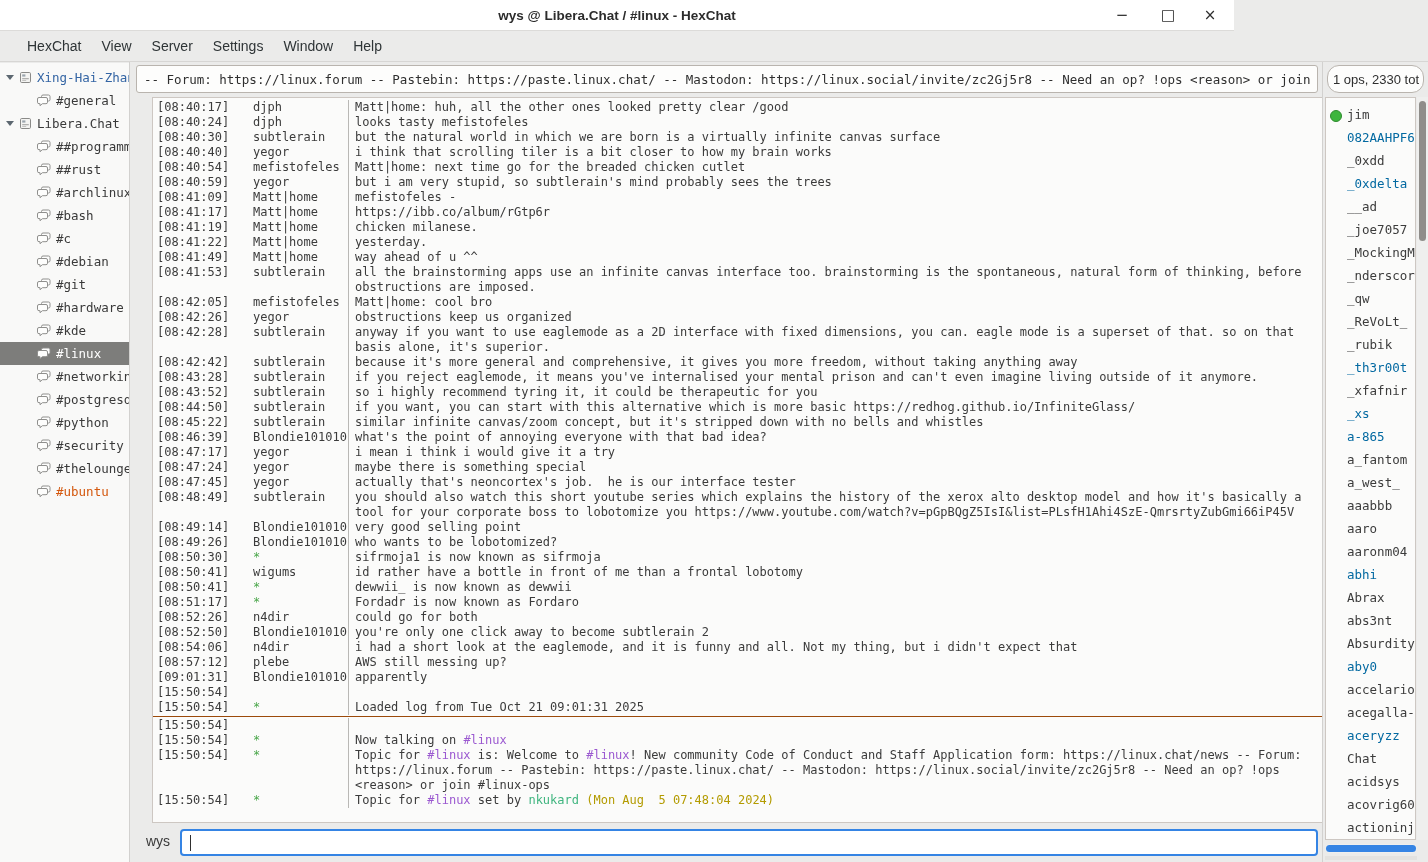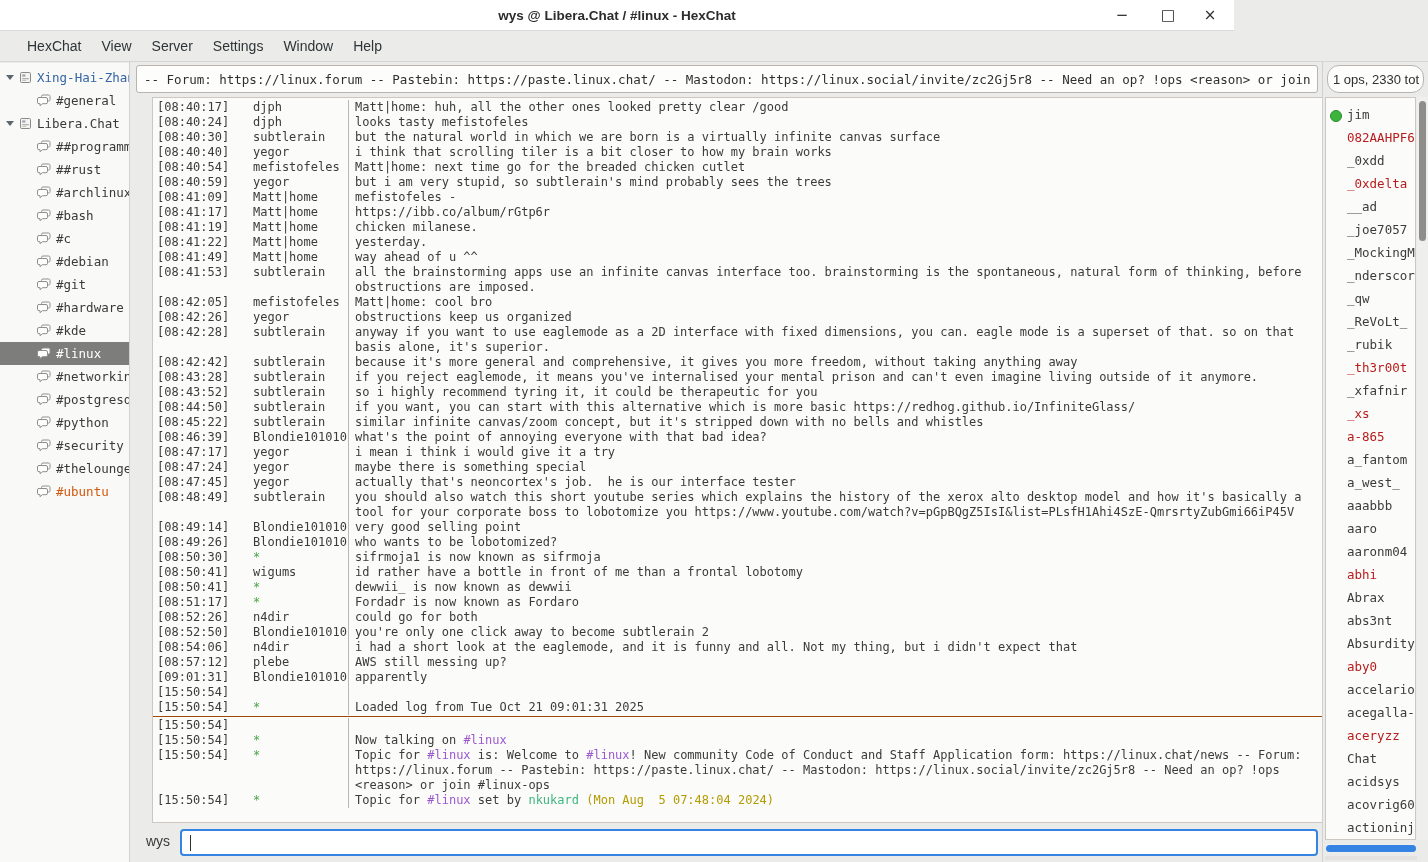--- a/index.html
+++ b/index.html
@@ -72,21 +72,21 @@
   
   .pane-div-right{position:absolute;left:1322px;top:62px;width:4px;height:800px;background:#ebebea;
                   border-left:1px solid #d2d1cf}
   .users-header{position:absolute;left:1327px;top:65px;width:97px;height:28px;background:#fdfdfc;
                 border:1px solid #b9b4ae;border-radius:12px;box-sizing:border-box;display:flex;
                 align-items:center;padding:0 5px;font-size:13px;color:#2f2f2f;white-space:nowrap;overflow:hidden}
   .users-frame{position:absolute;left:1325px;top:97px;width:91px;height:743px;background:#fbfbfa;
                border:1px solid #cdc7c2;box-sizing:border-box;overflow:hidden;padding-top:1px}
   .user-row{height:23px;display:flex;align-items:flex-end;padding-left:21px;position:relative;
             font-family:"DejaVu Sans Mono",monospace;font-size:12.5px;color:#3c3c3c;white-space:nowrap}
-  .user-row.away{color:#b91c1c}
+  .user-row.away{color:#0369a1}
   .op-dot{position:absolute;left:4px;width:12px;height:12px;border-radius:50%;
           background:var(--op-dot);border:1px solid #2e8b2e;box-sizing:border-box}
   .users-vscroll{position:absolute;left:1417px;top:97px;width:11px;height:743px;background:#efefee}
   .users-vthumb{position:absolute;left:2px;width:7px;border-radius:4px;background:#8f8d8a;
                 top:4px;height:140px}
   .users-hscroll{position:absolute;left:1325px;top:844px;width:92px;height:9px;background:#efefee;
                  border-radius:5px}
   .users-hthumb{position:absolute;left:1px;top:1px;width:90px;height:7px;border-radius:4px;
                 background:var(--accent)}
   .bottom-strip{position:absolute;left:1325px;top:856px;width:92px;height:4px;background:#e3e2e0}

